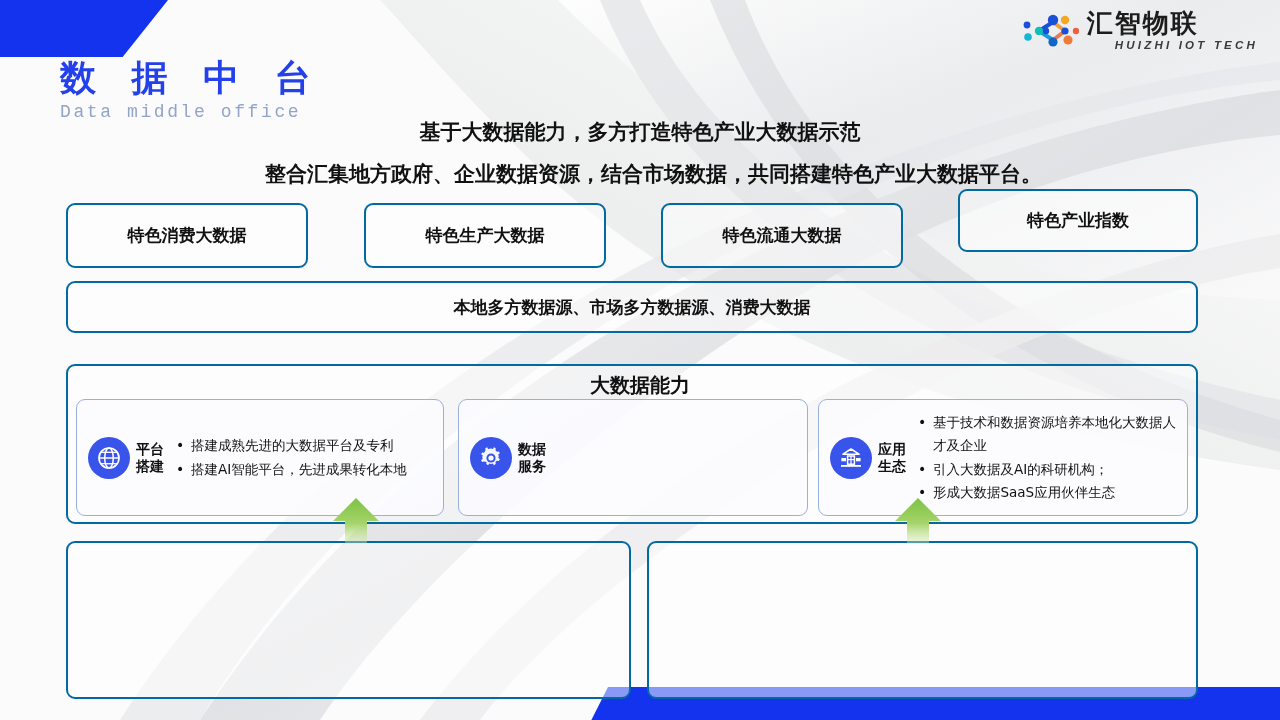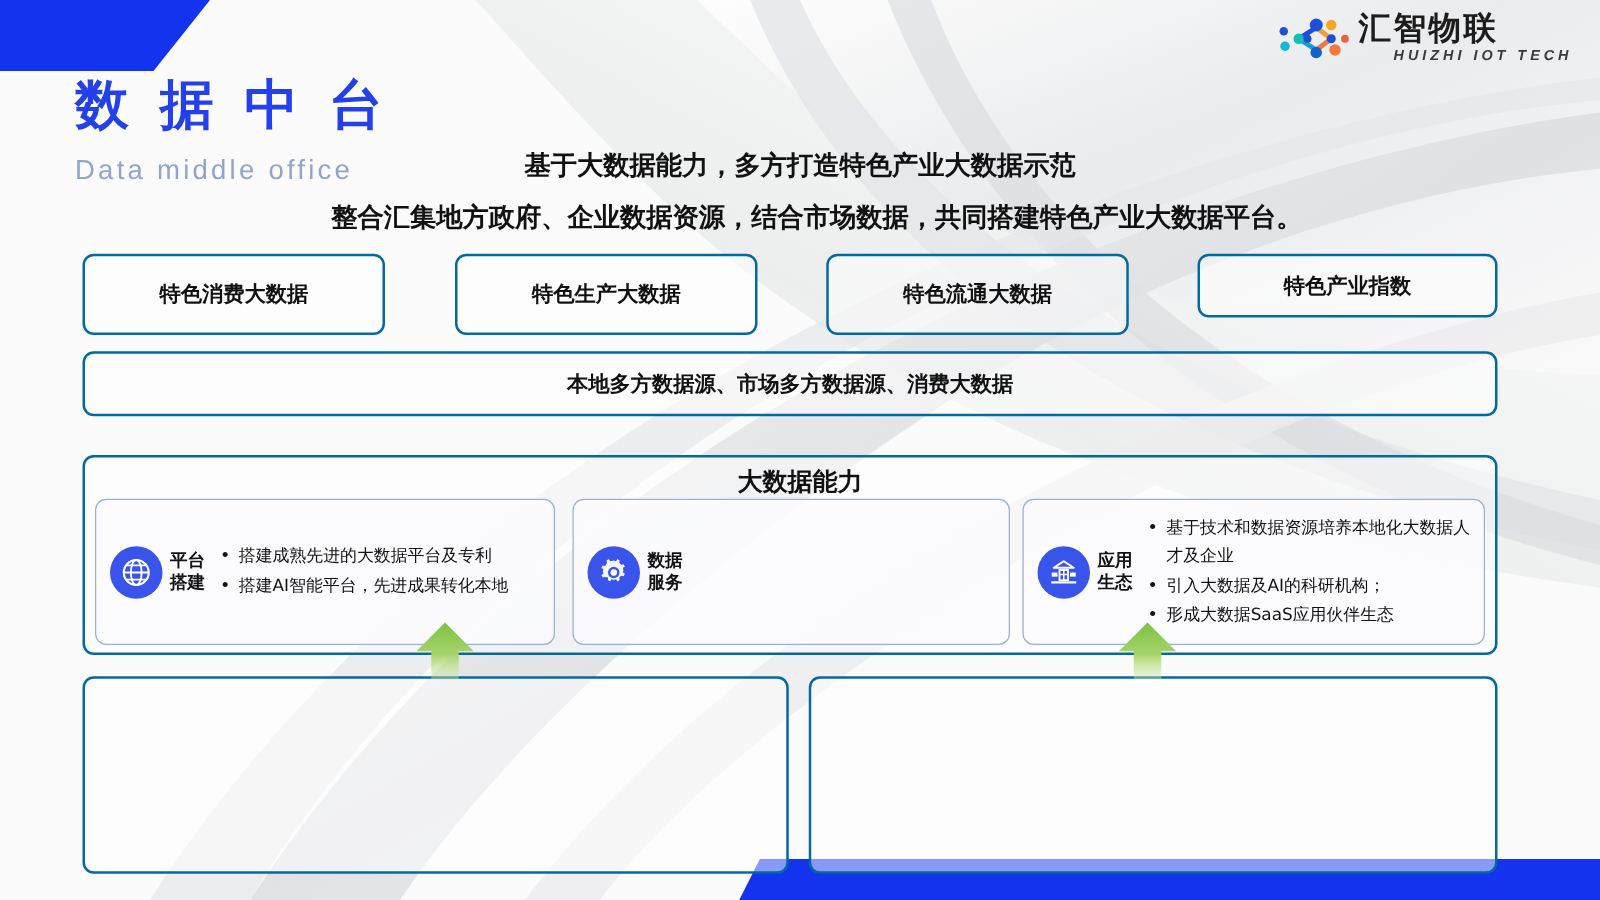--- a/index.html
+++ b/index.html
@@ -35,26 +35,26 @@
     font-family:"DejaVu Sans",sans-serif;
   }
   .logo-en {
     font-size:11.5px; color:#3a3a3a; letter-spacing:3.2px; margin-top:4px;
     font-style:italic; font-weight:700;padding-left:28px;
   }
 
   
   .title-block { position:absolute; top:62px; left:60px; z-index:5; }
   .title-cn {
-    font-size:43px; font-weight:700; color:#2340ea; letter-spacing:7px;
-    font-family:Liberation Serif, serif; line-height:1.05;
+    font-size:36px; font-weight:700; color:#2340ea; letter-spacing:7px;
+    font-family:Liberation Mono, monospace; line-height:1.05;
   }
   .title-en {
-    font-size:22px; color:#93a4c9; letter-spacing:2.6px; margin-top:16px;
-    font-family:Liberation Sans, sans-serif;
+    font-size:18px; color:#93a4c9; letter-spacing:2.6px; margin-top:2px;
+    font-family:Liberation Mono, monospace;
   }
 
   
   .headline-1, .headline-2 {
     position:absolute; left:0; width:1280px; text-align:center; z-index:5;
     font-family:"DejaVu Sans",sans-serif; font-weight:700; color:#111;
   }
   .headline-1 { top:118px; font-size:21px; }
   .headline-2 { top:160px; font-size:21px;padding-left:27px; }
 
@@ -174,21 +174,21 @@
   <div class="title-cn">数 据 中 台</div>
   <div class="title-en">Data  middle  office</div>
 </div>
 
 <div class="headline-1">基于大数据能力，多方打造特色产业大数据示范</div>
 <div class="headline-2">整合汇集地方政府、企业数据资源，结合市场数据，共同搭建特色产业大数据平台。</div>
 
 <div class="rbox row1-box" style="left:66px;  top:203px; width:242px; height:65px;">特色消费大数据</div>
 <div class="rbox row1-box" style="left:364px; top:203px; width:242px; height:65px;">特色生产大数据</div>
 <div class="rbox row1-box" style="left:661px; top:203px; width:242px; height:65px;">特色流通大数据</div>
-<div class="rbox row1-box" style="left:958px; top:203px; width:240px; height:51px;">特色产业指数</div>
+<div class="rbox row1-box" style="left:958px; top:189px; width:240px; height:63px;">特色产业指数</div>
 
 <div class="rbox wide-box" style="left:66px; top:281px; width:1132px; height:52px;">本地多方数据源、市场多方数据源、消费大数据</div>
 
 <div class="rbox cap-panel"></div>
 <div class="cap-title">大数据能力</div>
 
 <div class="cap-card" style="left:76px; width:368px;">
   <div class="cap-ico-group">
     <div class="blue-circle">
       <svg width="26" height="26" viewBox="0 0 26 26">

